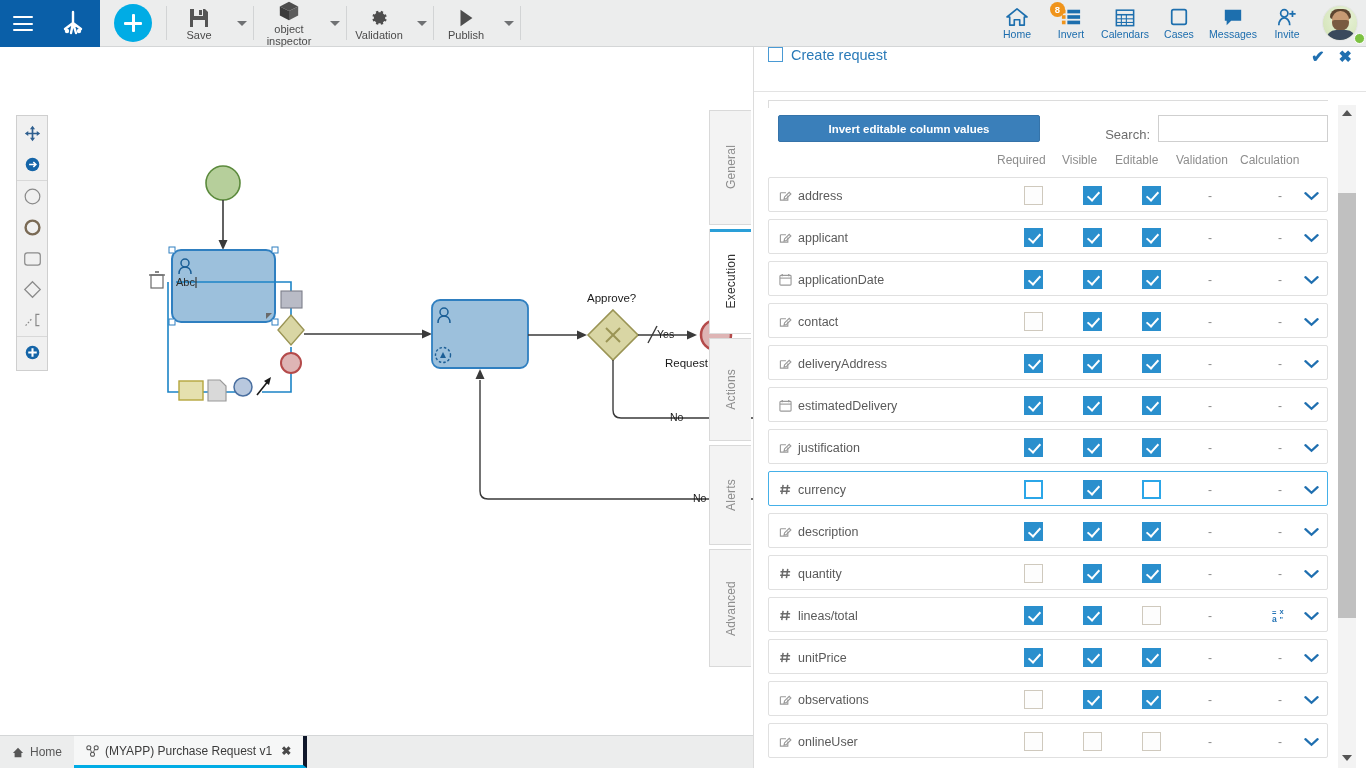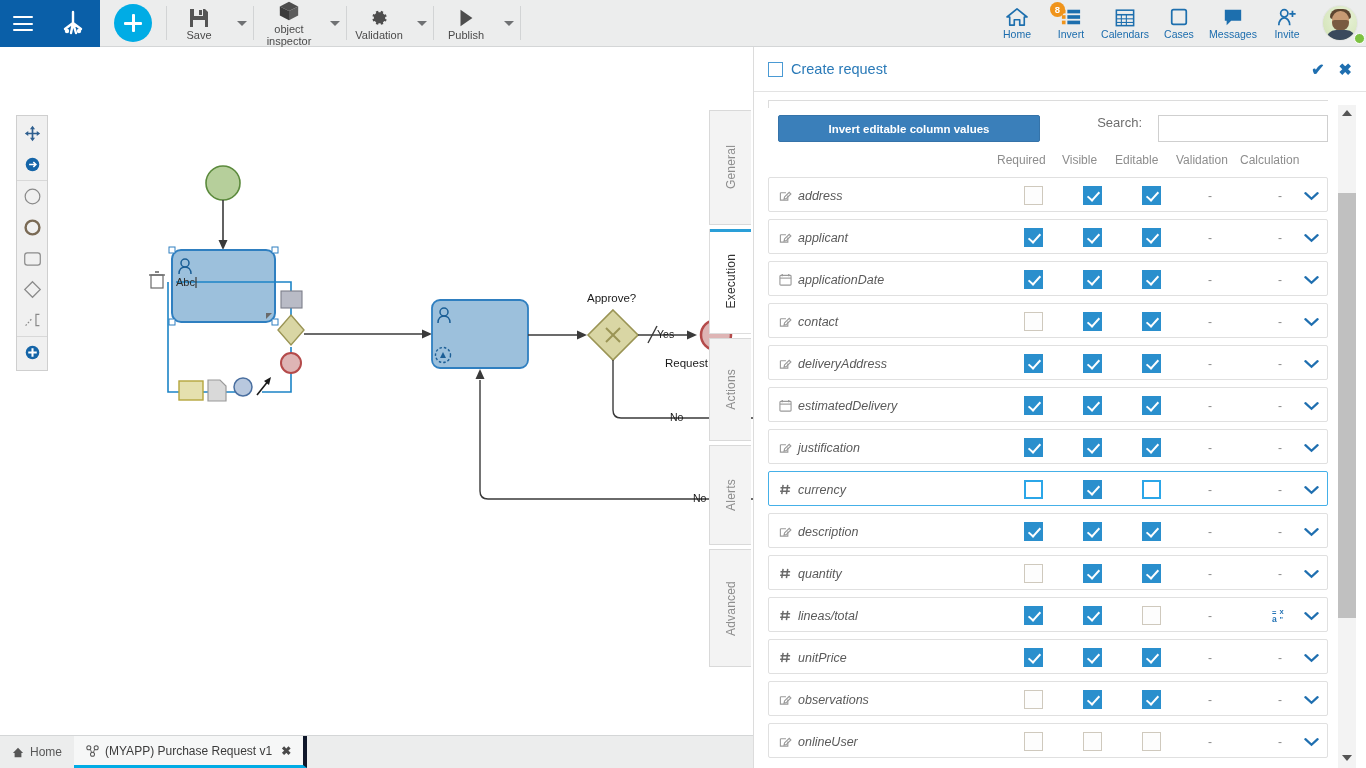--- a/index.html
+++ b/index.html
@@ -143,21 +143,21 @@
   .btab.active { background:#f6f7f7; border-bottom:3px solid #00ace5; color:#3b3b3b;}
   .btab .x { color:#4a4a4a; font-size:12px; font-weight:bold; margin-left:3px;}
 
   
   .panel {
     position:absolute; left: 753px; top: 47px; width: 613px; height: 721px;
     background:#fff; border-left:1px solid #dcdcdc;
   }
   .panel-head {
     height: 45px; border-bottom:1px solid #e3e3e3;
-    display:flex; align-items:center; padding: 0 14px;
+    display:flex; align-items:flex-start; padding: 0 14px;
   }
   .pchk {
     width: 15px; height:15px; border:1.5px solid #4a9ad4; background:#fff;
     margin-right: 8px; cursor:pointer; flex:0 0 15px;
   }
   .ptitle { font-size: 14.5px; color:#2a7ab8; }
   .phead-sp { flex:1; }
   .pico { cursor:pointer; margin-left: 14px; font-size:16px; color:#1f6fb0; font-weight:bold;}
 
   .panel-body { position:absolute; left:0; top:46px; right:0; bottom:0; overflow:hidden; }
@@ -165,21 +165,21 @@
   .topline { position:absolute; left: 14px; top: 7px; right: 38px; height:1px; background:#dcdcdc;}
   .topline-tick { position:absolute; left:14px; top:0; width:1px; height:8px; background:#dcdcdc;}
 
   .invert-btn {
     position:absolute; left: 24px; top: 22px; width: 262px; height: 27px;
     background:#3a7fba; color:#fff; border:1px solid #3573a9; border-radius:2px;
     font-size: 11.5px; font-weight:bold; cursor:pointer;
     display:flex; align-items:center; justify-content:center;
   }
   .search-wrap {
-    position:absolute; right: 38px; top: 22px; display:flex; align-items:flex-start; gap:16px;
+    position:absolute; right: 38px; top: 22px; display:flex; align-items:flex-end; gap:8px;
   }
   .search-lbl { font-size:13px; color:#6d6d6d; }
   .search-in {
     width: 170px; height:27px; border:1px solid #cfcfcf; background:#fff;
     font-size:12px; padding: 0 6px; outline:none; color:#333;
   }
 
   .colhead {
     position:absolute; left:0; right: 38px; top: 60px; height:20px;
     font-size: 12px; color:#8d8d8d;
@@ -187,21 +187,21 @@
   .colhead span { position:absolute; top:0; }
 
   .rows { position:absolute; left: 14px; right: 38px; top: 84px; bottom: 0; }
   .row {
     position:relative; height: 35px; margin-bottom: 7px;
     border:1px solid #e0e0e0; background:#fff; border-radius:2px;
   }
   .row.hl { border-color:#45b0e8; }
   .rname {
     position:absolute; left: 10px; top: 0; height:35px; display:flex; align-items:center; gap:6px;
-    font-size: 12.5px; color:#5a5a5a;font-style:italic;
+    font-size: 12.5px; color:#5a5a5a;
   }
   .ricon { width:13px; height:13px; display:inline-block; color:#9a9a9a;}
   .cell { position:absolute; top:0; height:35px; display:flex; align-items:center; justify-content:center; }
   .cb { width: 19px; height:19px; border:1px solid #cfc9bd; background:#fdfdfd; cursor:pointer; }
   .cb.on { background:#2a8fcd; border-color:#2a8fcd; position:relative; }
   .cb.on:after {
     content:""; position:absolute; left: 6px; top: 2px; width: 5px; height: 10px;
     border:solid #fff; border-width: 0 2px 2px 0; transform: rotate(42deg);
   }
   .cb.focus { border:2px solid #2ba6e8; background:#fff; }

